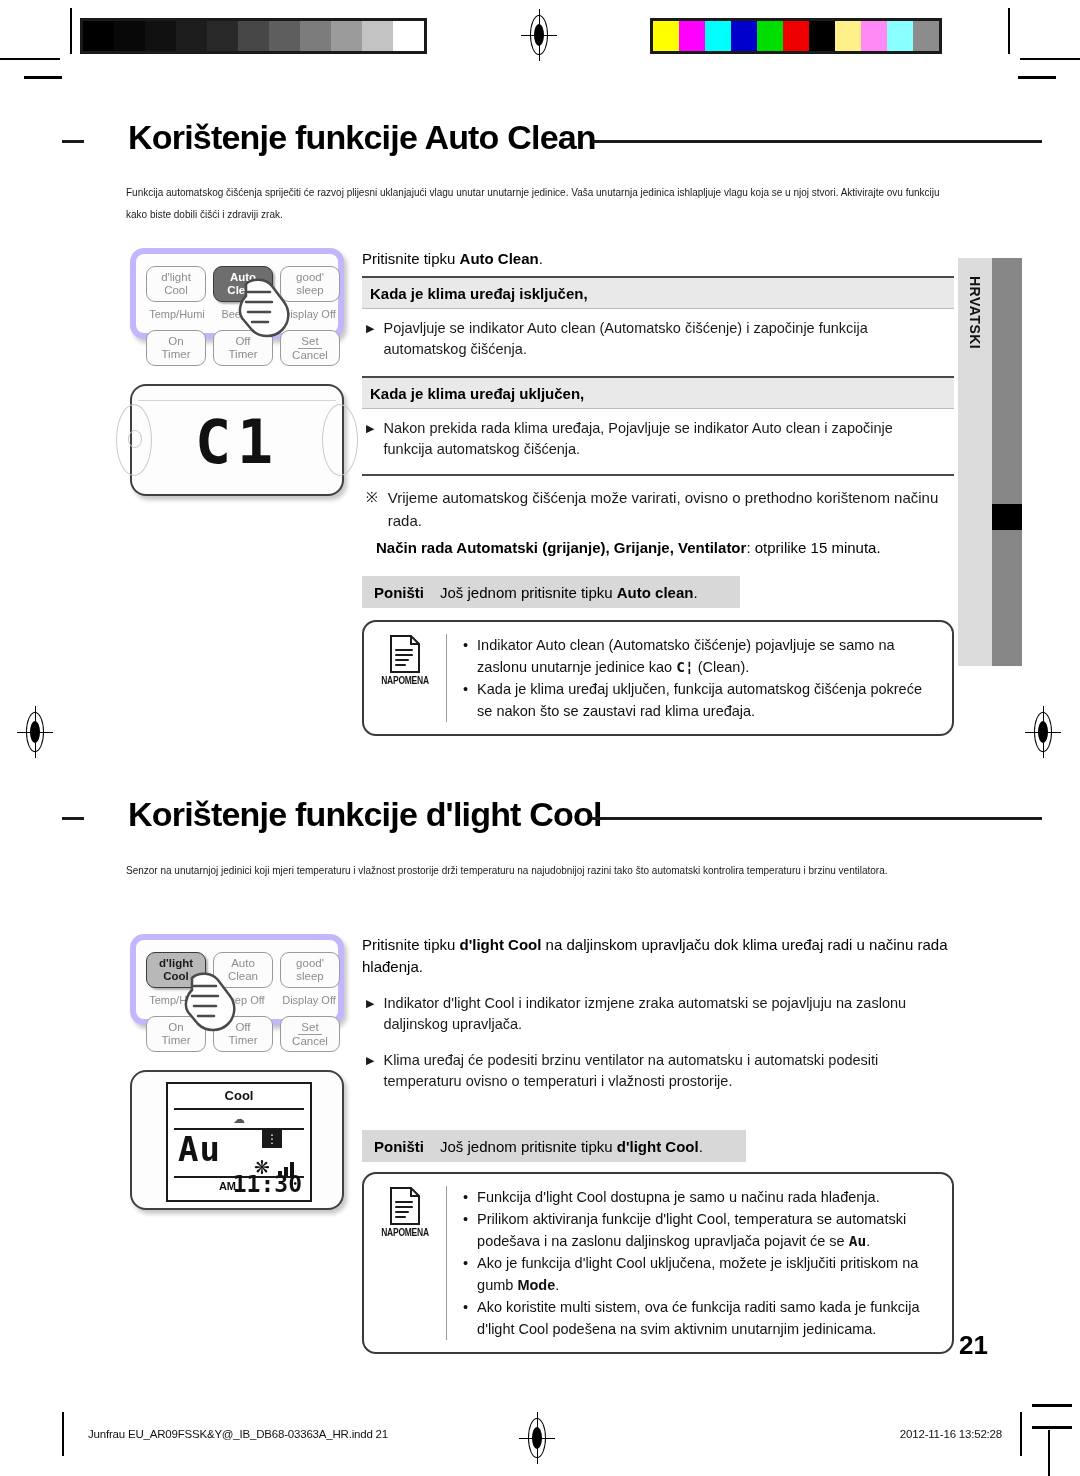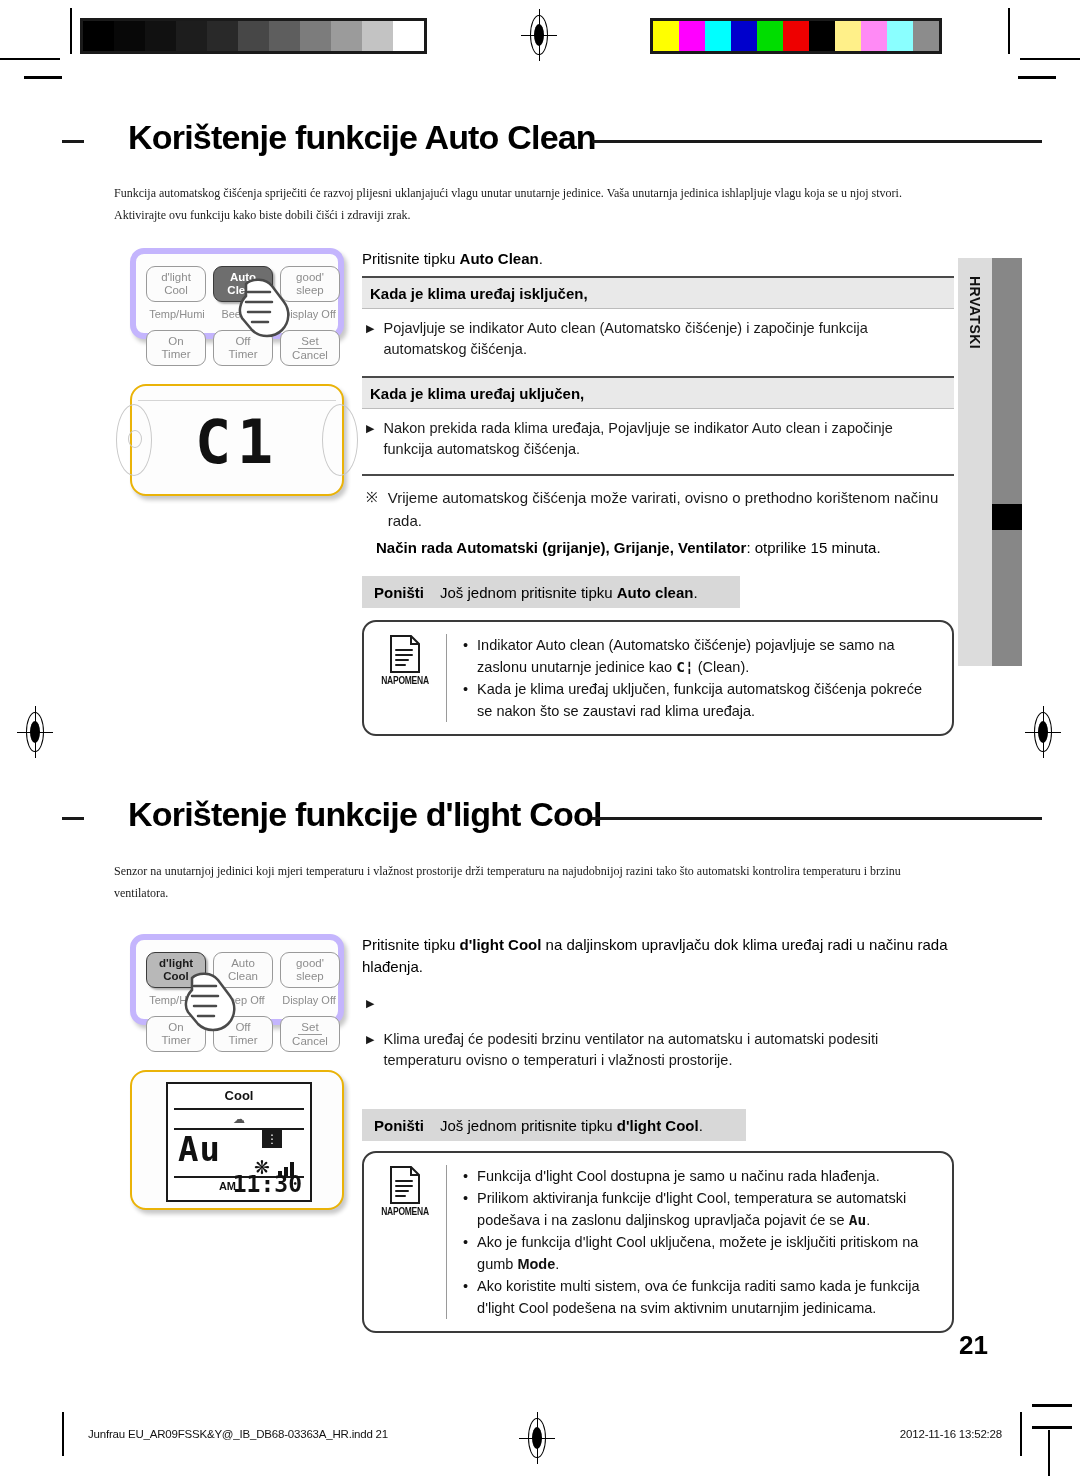--- a/index.html
+++ b/index.html
@@ -51,22 +51,22 @@
   .sec-title {
     position: absolute; left: 66px; top: 0px;
     font-size: 34px; font-weight: bold; letter-spacing: -0.8px;
     white-space: nowrap; color: #000;
   }
   .sec-rule {
     position: absolute; right: 0px; top: 22px; height: 3px; background: #1a1a1a;
   }
 
   .intro {
-    position: absolute; left: 114px; width: 830px;
-    font-size: 12px; line-height: 22px; color: #1a1a1a; font-family: Liberation Serif, serif;
+    position: absolute; left: 126px; width: 830px;
+    font-size: 10px; line-height: 22px; color: #1a1a1a;
   }
 
   
   .remote {
     position: absolute; width: 214px; height: 91px;
     border: 6px solid #c4b5fd; border-radius: 14px;
     background: #fdfdfd;
     box-shadow: 3px 4px 4px rgba(0,0,0,0.22);
   }
   .btn-row { position: absolute; left: 10px; width: 194px; display: flex; justify-content: space-between; }
@@ -90,21 +90,21 @@
   }
   .sublabel-row span { width: 62px; text-align: center; }
   .rbtn .setcancel-top { border-bottom: 1px solid #9a9a9a; padding: 0 3px; }
 
   .hand {
     position: absolute; width: 62px; height: 64px; pointer-events: none;
   }
 
   
   .lcd-outer {
-    position: absolute; border: 2px solid #eab308; border-radius: 16px;
+    position: absolute; border: 2px solid #404040; border-radius: 16px;
     background: #fdfdfd; box-shadow: 3px 4px 4px rgba(0,0,0,0.22);
   }
   .lcd-c1 { width: 214px; height: 112px; }
   .lcd-c1 .oval-l, .lcd-c1 .oval-r {
     position: absolute; top: 18px; width: 36px; height: 72px;
     border: 1.5px solid #c9c9c9; border-radius: 50%;
   }
   .lcd-c1 .oval-l { left: -16px; }
   .lcd-c1 .oval-r { right: -16px; }
   .lcd-c1 .inner-dot {
@@ -472,20 +472,21 @@
     </div>
   </div>
 
   <div class="col-right" style="top:934px;">
     <div class="lead">
       <span class="reg">Pritisnite tipku </span><b>d'light Cool</b><span class="reg"> na daljinskom upravljaču dok klima uređaj radi u načinu rada hlađenja.</span>
     </div>
 
     <div class="bullet-arrow">
       <span class="tri">▶</span>
+      <span>Indikator d'light Cool i indikator izmjene zraka automatski se pojavljuju na zaslonu daljinskog upravljača.</span>
     </div>
     <div class="bullet-arrow">
       <span class="tri">▶</span>
       <span>Klima uređaj će podesiti brzinu ventilator na automatsku i automatski podesiti temperaturu ovisno o temperaturi i vlažnosti prostorije.</span>
     </div>
 
     <div class="cancel-bar" style="margin-top:32px;width:384px;">
       <span class="cword">Poništi</span>
       <span class="ctext">
         <span>Još jednom pritisnite tipku </span><b>d'light Cool</b><span>.</span>

